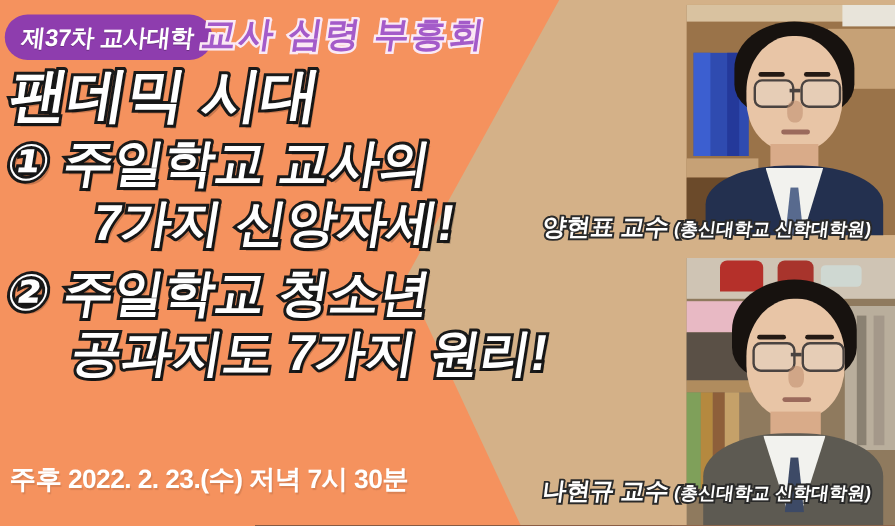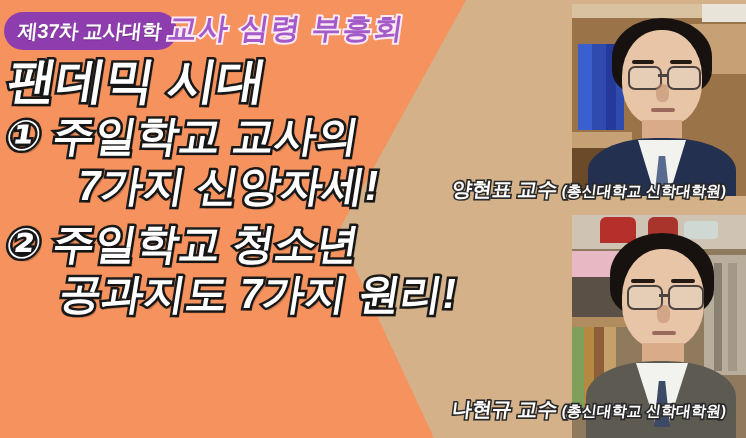--- a/index.html
+++ b/index.html
@@ -152,20 +152,21 @@
   <div class="header-line">교사 심령 부흥회</div>
 
   <div class="headlines">
     <div class="hl hl-1">팬데믹 시대</div>
     <div class="hl hl-2">① 주일학교 교사의</div>
     <div class="hl hl-3">7가지 신앙자세!</div>
     <div class="hl hl-4">② 주일학교 청소년</div>
     <div class="hl hl-5">공과지도 7가지 원리!</div>
   </div>
 
+  <div class="datetime">주후 2022. 2. 23.(수) 저녁 7시 30분</div>
 
   <div class="photo photo-1">
     <div class="ph-canvas">
       <div class="shelf" style="background:#9a7349"></div>
       <div class="shelf-board" style="top:0;height:14px;background:#d9c2a0"></div>
       <div class="books" style="left:6px;top:40px;width:46px;height:86px;background:#2f4bb0"></div>
       <div class="books" style="left:6px;top:40px;width:14px;height:86px;background:#3c5fd0"></div>
       <div class="books" style="left:34px;top:40px;width:10px;height:86px;background:#24399a"></div>
       <div class="books2" style="left:0px;top:128px;width:60px;height:16px;background:#c6a176"></div>
       <div class="books2" style="left:0px;top:144px;width:60px;height:48px;background:#6b4a2a"></div>

